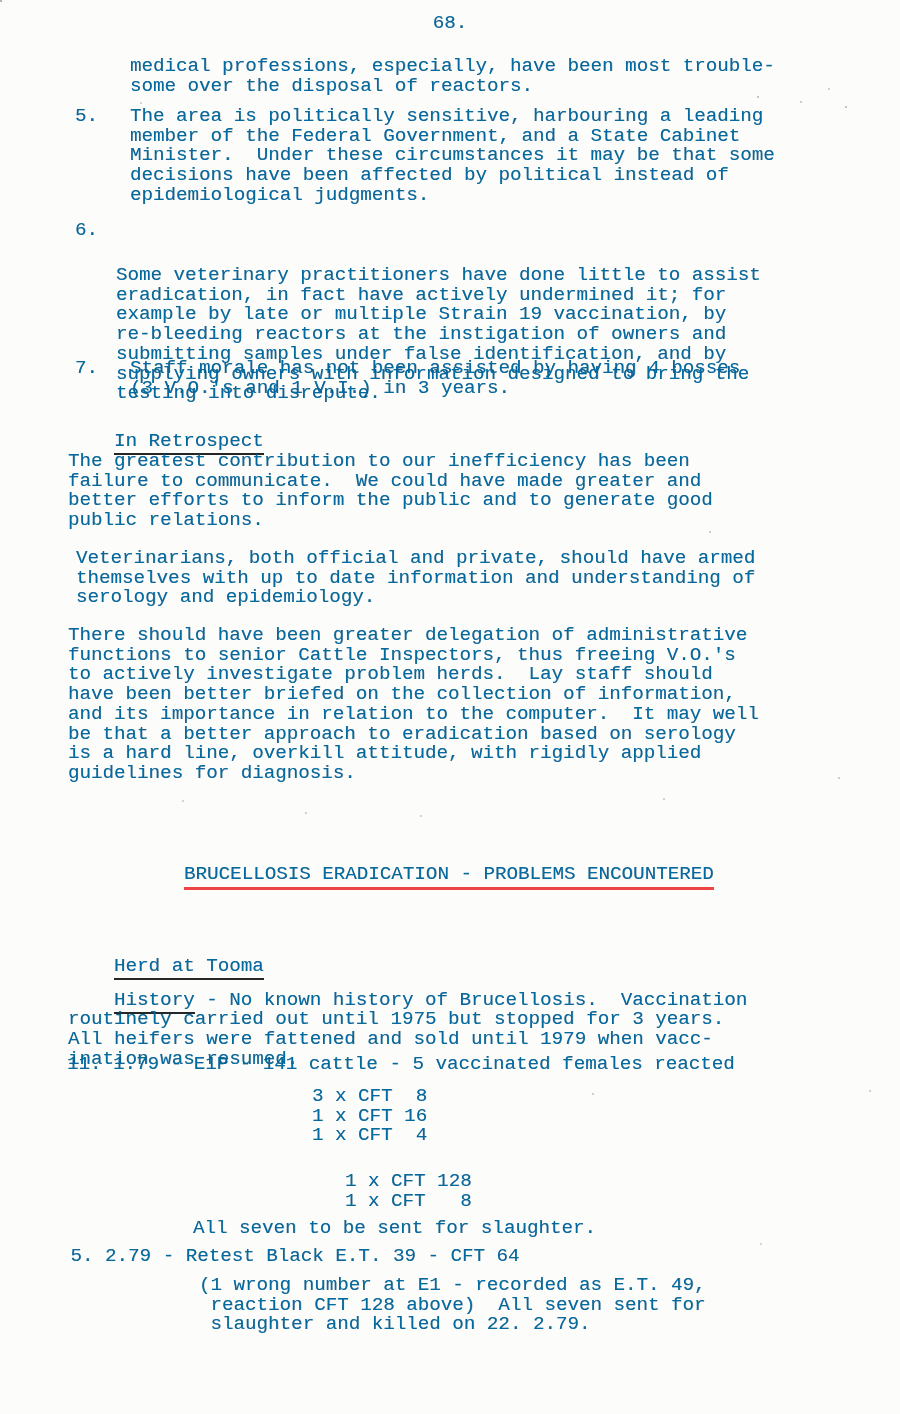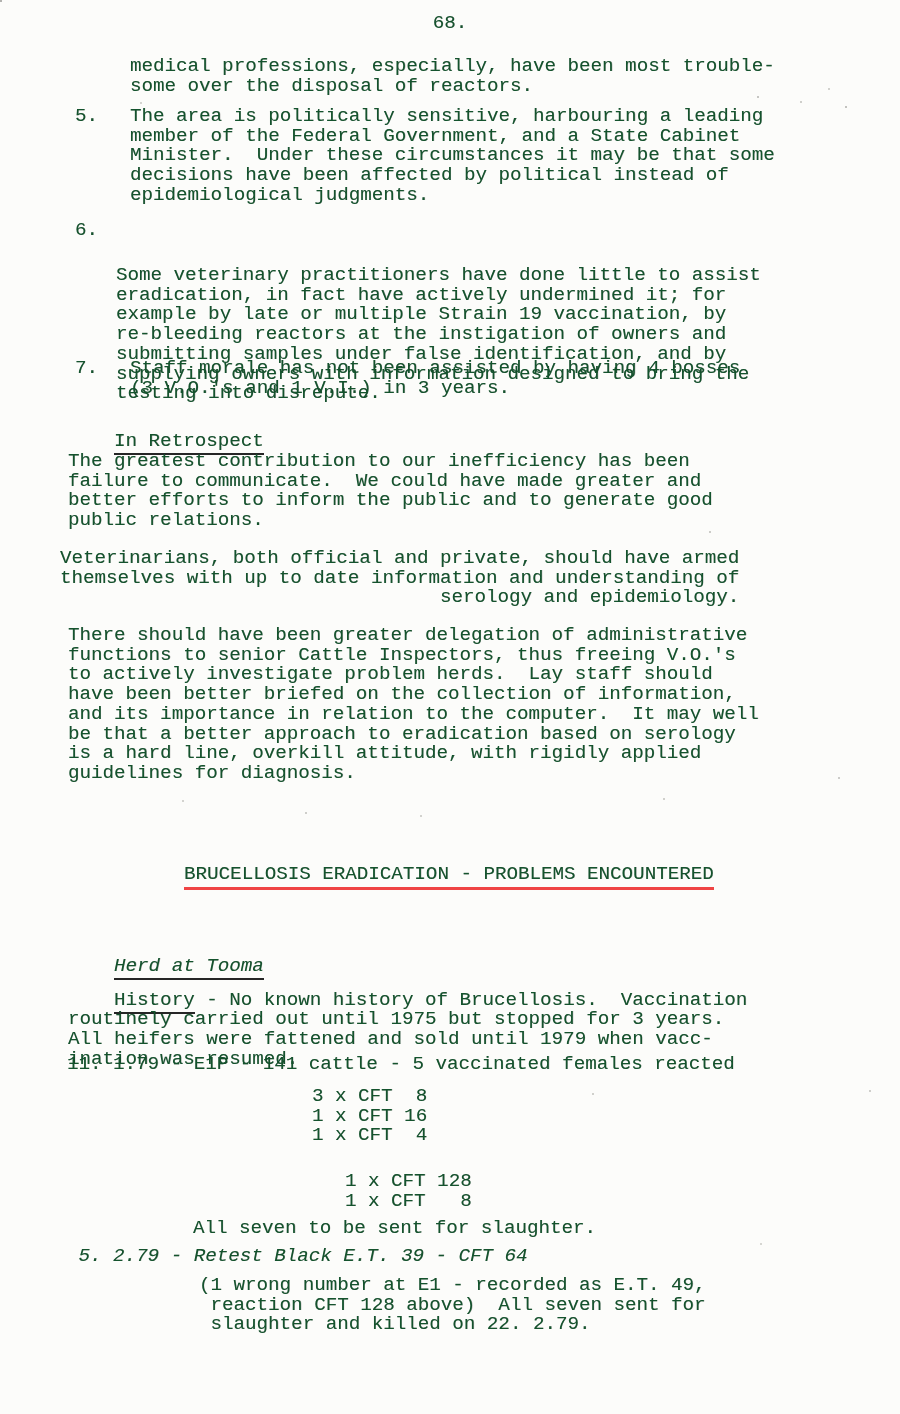--- a/index.html
+++ b/index.html
@@ -4,21 +4,21 @@
 <style>
   html,body { margin:0; padding:0; background:#e8e8e6; }
   .page {
     position:relative;
     width:900px; height:1414px;
     margin:0 auto;
     background:#fcfcfa;
     font-family:"Liberation Mono","DejaVu Sans Mono",monospace;
     font-size:19.2px;
     line-height:19.7px;
-    color:#14532d;
+    color:#0369a1;
     overflow:hidden;
     text-shadow:0.3px 0.3px 0 rgba(25,25,25,0.35);
   }
   .tw { position:absolute; white-space:pre; }
   .center { left:0; width:100%; text-align:center; }
   .u2 { border-bottom:2px solid #262626; padding-bottom:1px; }
   .u3 { border-bottom:3px solid #ef4444; padding-bottom:2px; }
   .speck { position:absolute; left:0; top:0; width:2px; height:2px; border-radius:50%;
            background:#9a9a96;
            box-shadow: 757px 96px 0 #b5b5b0, 800px 101px 0 #c0c0bb, 845px 106px 0 #b0b0ab,
@@ -61,58 +61,58 @@
 
   <div class="tw" style="left:68px; top:412px;">
     <span class="u2">In Retrospect</span>
   </div>
 
   <div class="tw" style="left:68px; top:452px;">The greatest contribution to our inefficiency has been
 failure to communicate.  We could have made greater and
 better efforts to inform the public and to generate good
 public relations.</div>
 
-  <div class="tw" style="left:60px; top:549px;text-align:right;">Veterinarians, both official and private, should have armed
+  <div class="tw" style="left:76px; top:549px;">Veterinarians, both official and private, should have armed
 themselves with up to date information and understanding of
 serology and epidemiology.</div>
 
   <div class="tw" style="left:68px; top:626px;">There should have been greater delegation of administrative
 functions to senior Cattle Inspectors, thus freeing V.O.'s
 to actively investigate problem herds.  Lay staff should
 have been better briefed on the collection of information,
 and its importance in relation to the computer.  It may well
 be that a better approach to eradication based on serology
 is a hard line, overkill attitude, with rigidly applied
 guidelines for diagnosis.</div>
 
   <div class="tw" style="left:138px; top:845px;">
     <span class="u3">BRUCELLOSIS ERADICATION - PROBLEMS ENCOUNTERED</span>
   </div>
 
 
-  <div class="tw" style="left:68px; top:937px;font-style:italic;">
+  <div class="tw" style="left:68px; top:937px;">
     <span class="u2">Herd at Tooma</span>
   </div>
 
   <div class="tw" style="left:68px; top:971px;">
     <span class="u2">History</span><span> - No known history of Brucellosis.  Vaccination
 routinely carried out until 1975 but stopped for 3 years.
 All heifers were fattened and sold until 1979 when vacc-
 ination was resumed.</span>
   </div>
 
   <div class="tw" style="left:67px; top:1055px;">11. 1.79 - E1P - 141 cattle - 5 vaccinated females reacted</div>
   <div class="tw" style="left:312px; top:1087px;">3 x CFT  8
 1 x CFT 16
 1 x CFT  4</div>
 
   <div class="tw" style="left:298px; top:1172px;margin-left:47px;">1 x CFT 128
 1 x CFT   8</div>
 
   <div class="tw" style="left:193px; top:1219px;">All seven to be sent for slaughter.</div>
 
-  <div class="tw" style="left:67px; top:1247px;font-style:italic;"> 5. 2.79 - Retest Black E.T. 39 - CFT 64</div>
+  <div class="tw" style="left:59px; top:1247px;"> 5. 2.79 - Retest Black E.T. 39 - CFT 64</div>
 
   <div class="tw" style="left:199px; top:1276px;">(1 wrong number at E1 - recorded as E.T. 49,
  reaction CFT 128 above)  All seven sent for
  slaughter and killed on 22. 2.79.</div>
 
 </div>
 
 </body></html>

